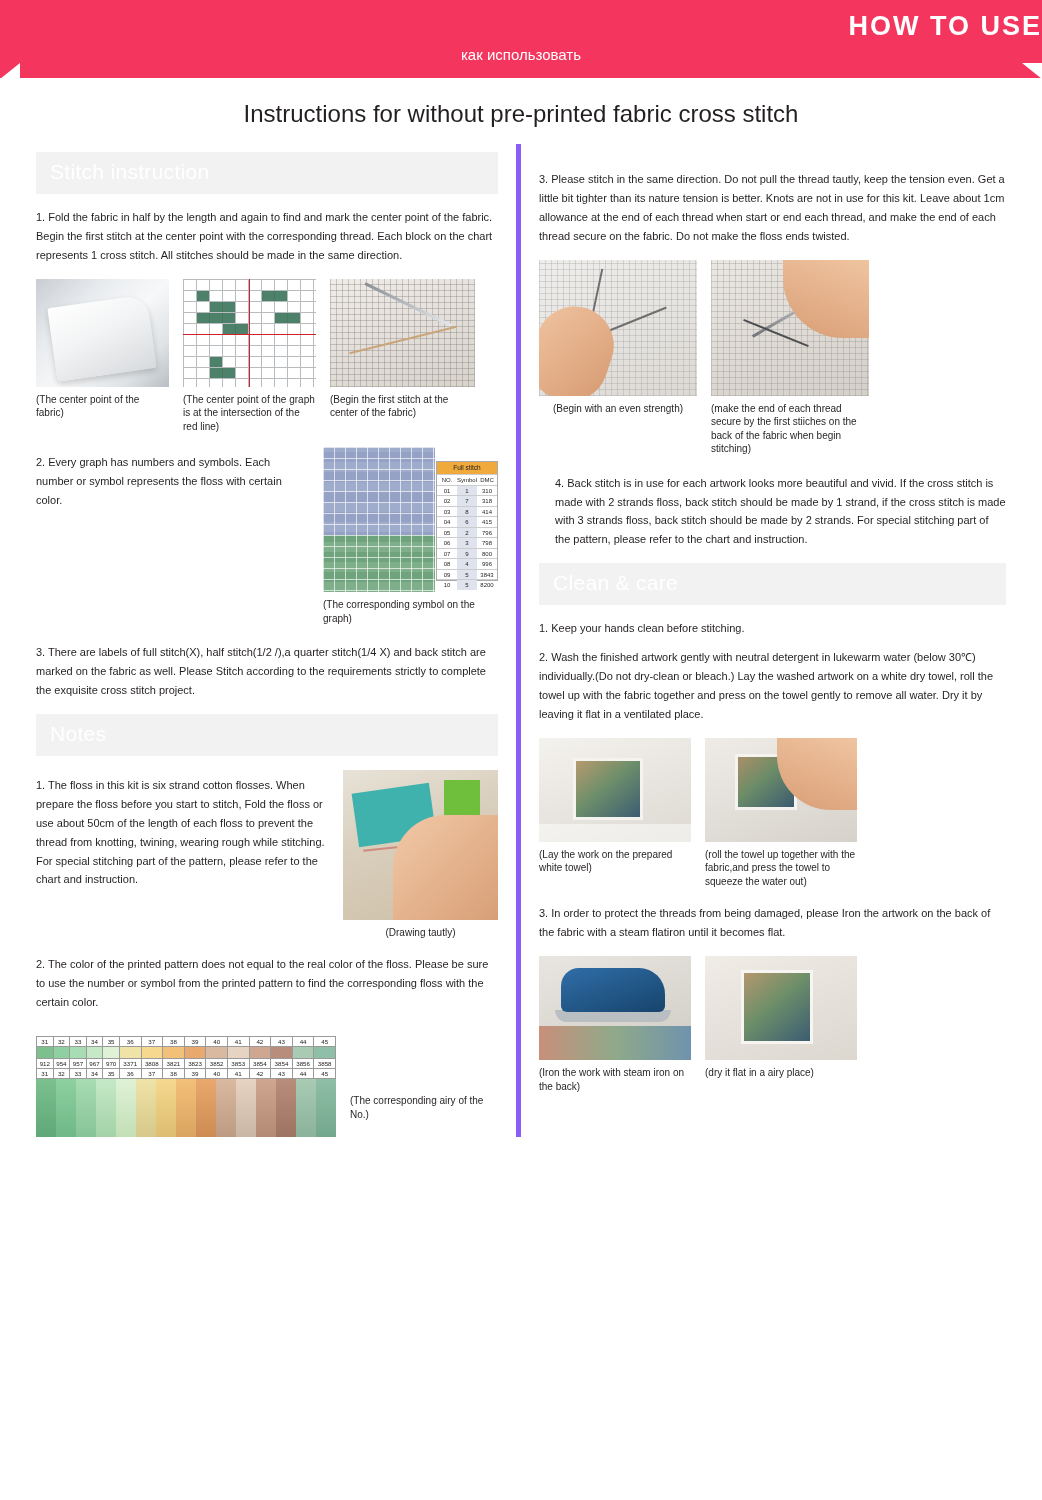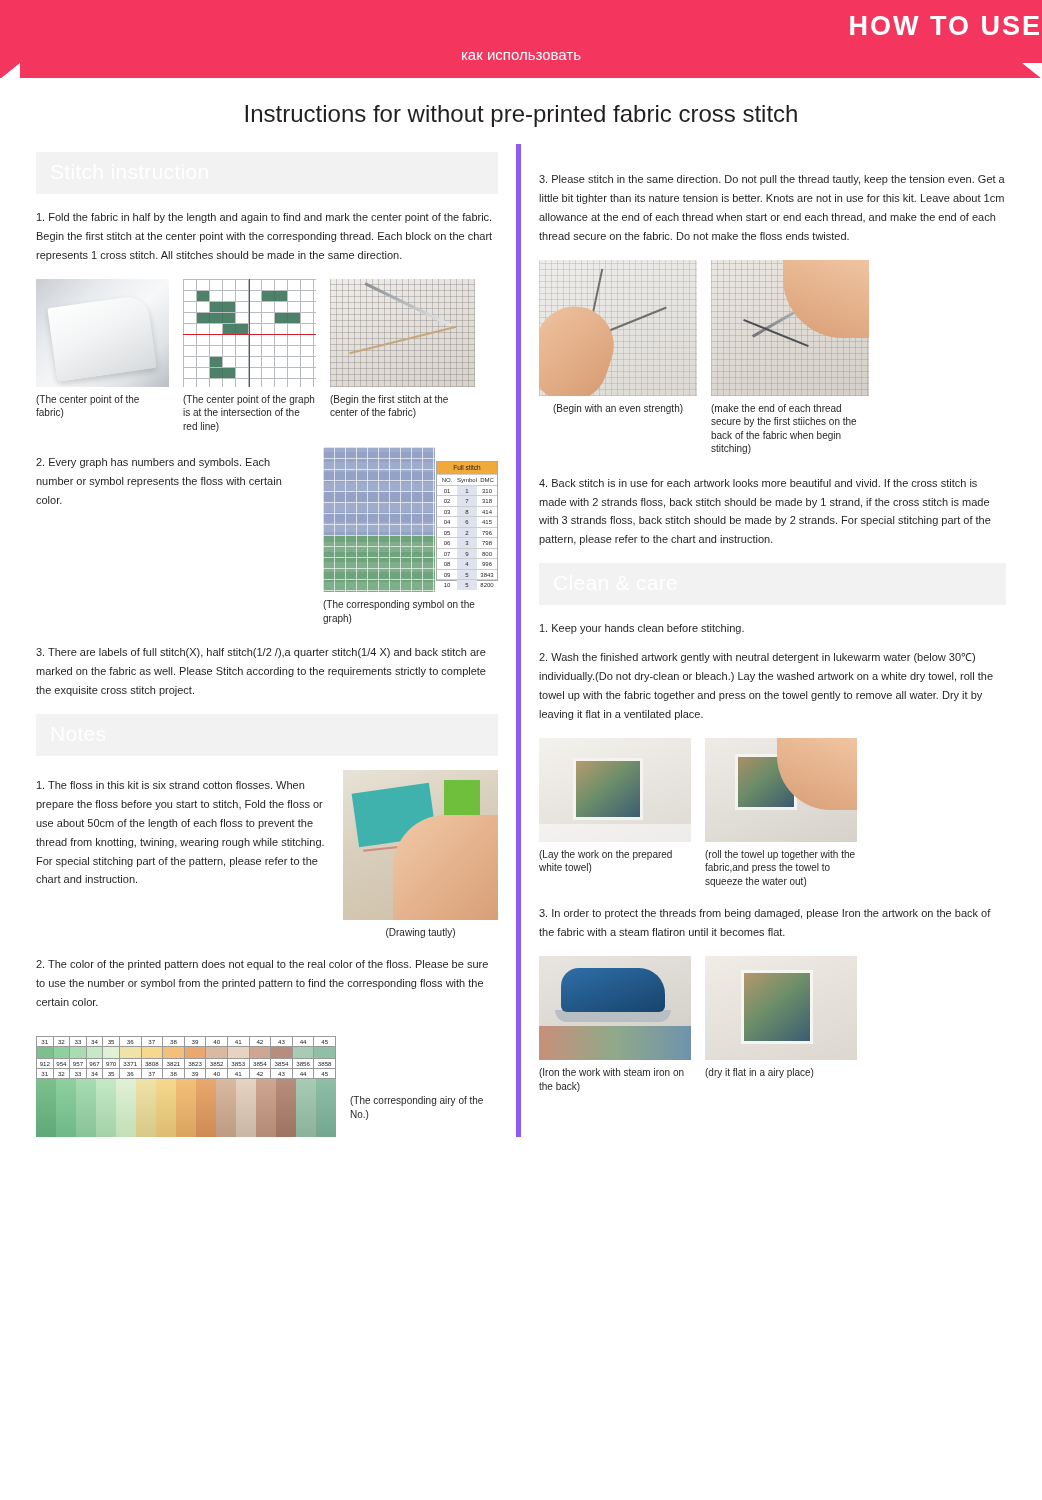--- a/index.html
+++ b/index.html
@@ -605,21 +605,21 @@
       <div class="fig">
         <div class="photo ph-secure">
           <div class="ndl"></div>
           <div class="ndl2"></div>
           <div class="hand2"></div>
         </div>
         <div class="cap cap-wrap w158">(make the end of each thread secure by the first stiiches on the back of the fabric when begin stitching)</div>
       </div>
     </div>
 
-    <p class="body" style="margin-top:18px;">4. Back stitch is in use for each artwork looks more beautiful and vivid. If the cross stitch is made with 2 strands floss, back stitch should be made by 1 strand, if the cross stitch is made with 3 strands floss, back stitch should be made by 2 strands. For special stitching part of the pattern, please refer to the chart and instruction.</p>
+    <p class="body" style="margin-top:18px;margin-left:16px;">4. Back stitch is in use for each artwork looks more beautiful and vivid. If the cross stitch is made with 2 strands floss, back stitch should be made by 1 strand, if the cross stitch is made with 3 strands floss, back stitch should be made by 2 strands. For special stitching part of the pattern, please refer to the chart and instruction.</p>
 
     <div class="sec-head">Clean &amp; care</div>
 
     <p class="body tight">1. Keep your hands clean before stitching.</p>
 
     <p class="body">2. Wash the finished artwork gently with neutral detergent in lukewarm water (below 30℃) individually.(Do not dry-clean or bleach.) Lay the washed artwork on a white dry towel, roll the towel up with the fabric together and press on the towel gently to remove all water. Dry it by leaving it flat in a ventilated place.</p>
 
     <div class="figrow">
       <div class="fig">
         <div class="photo ph-towel">

